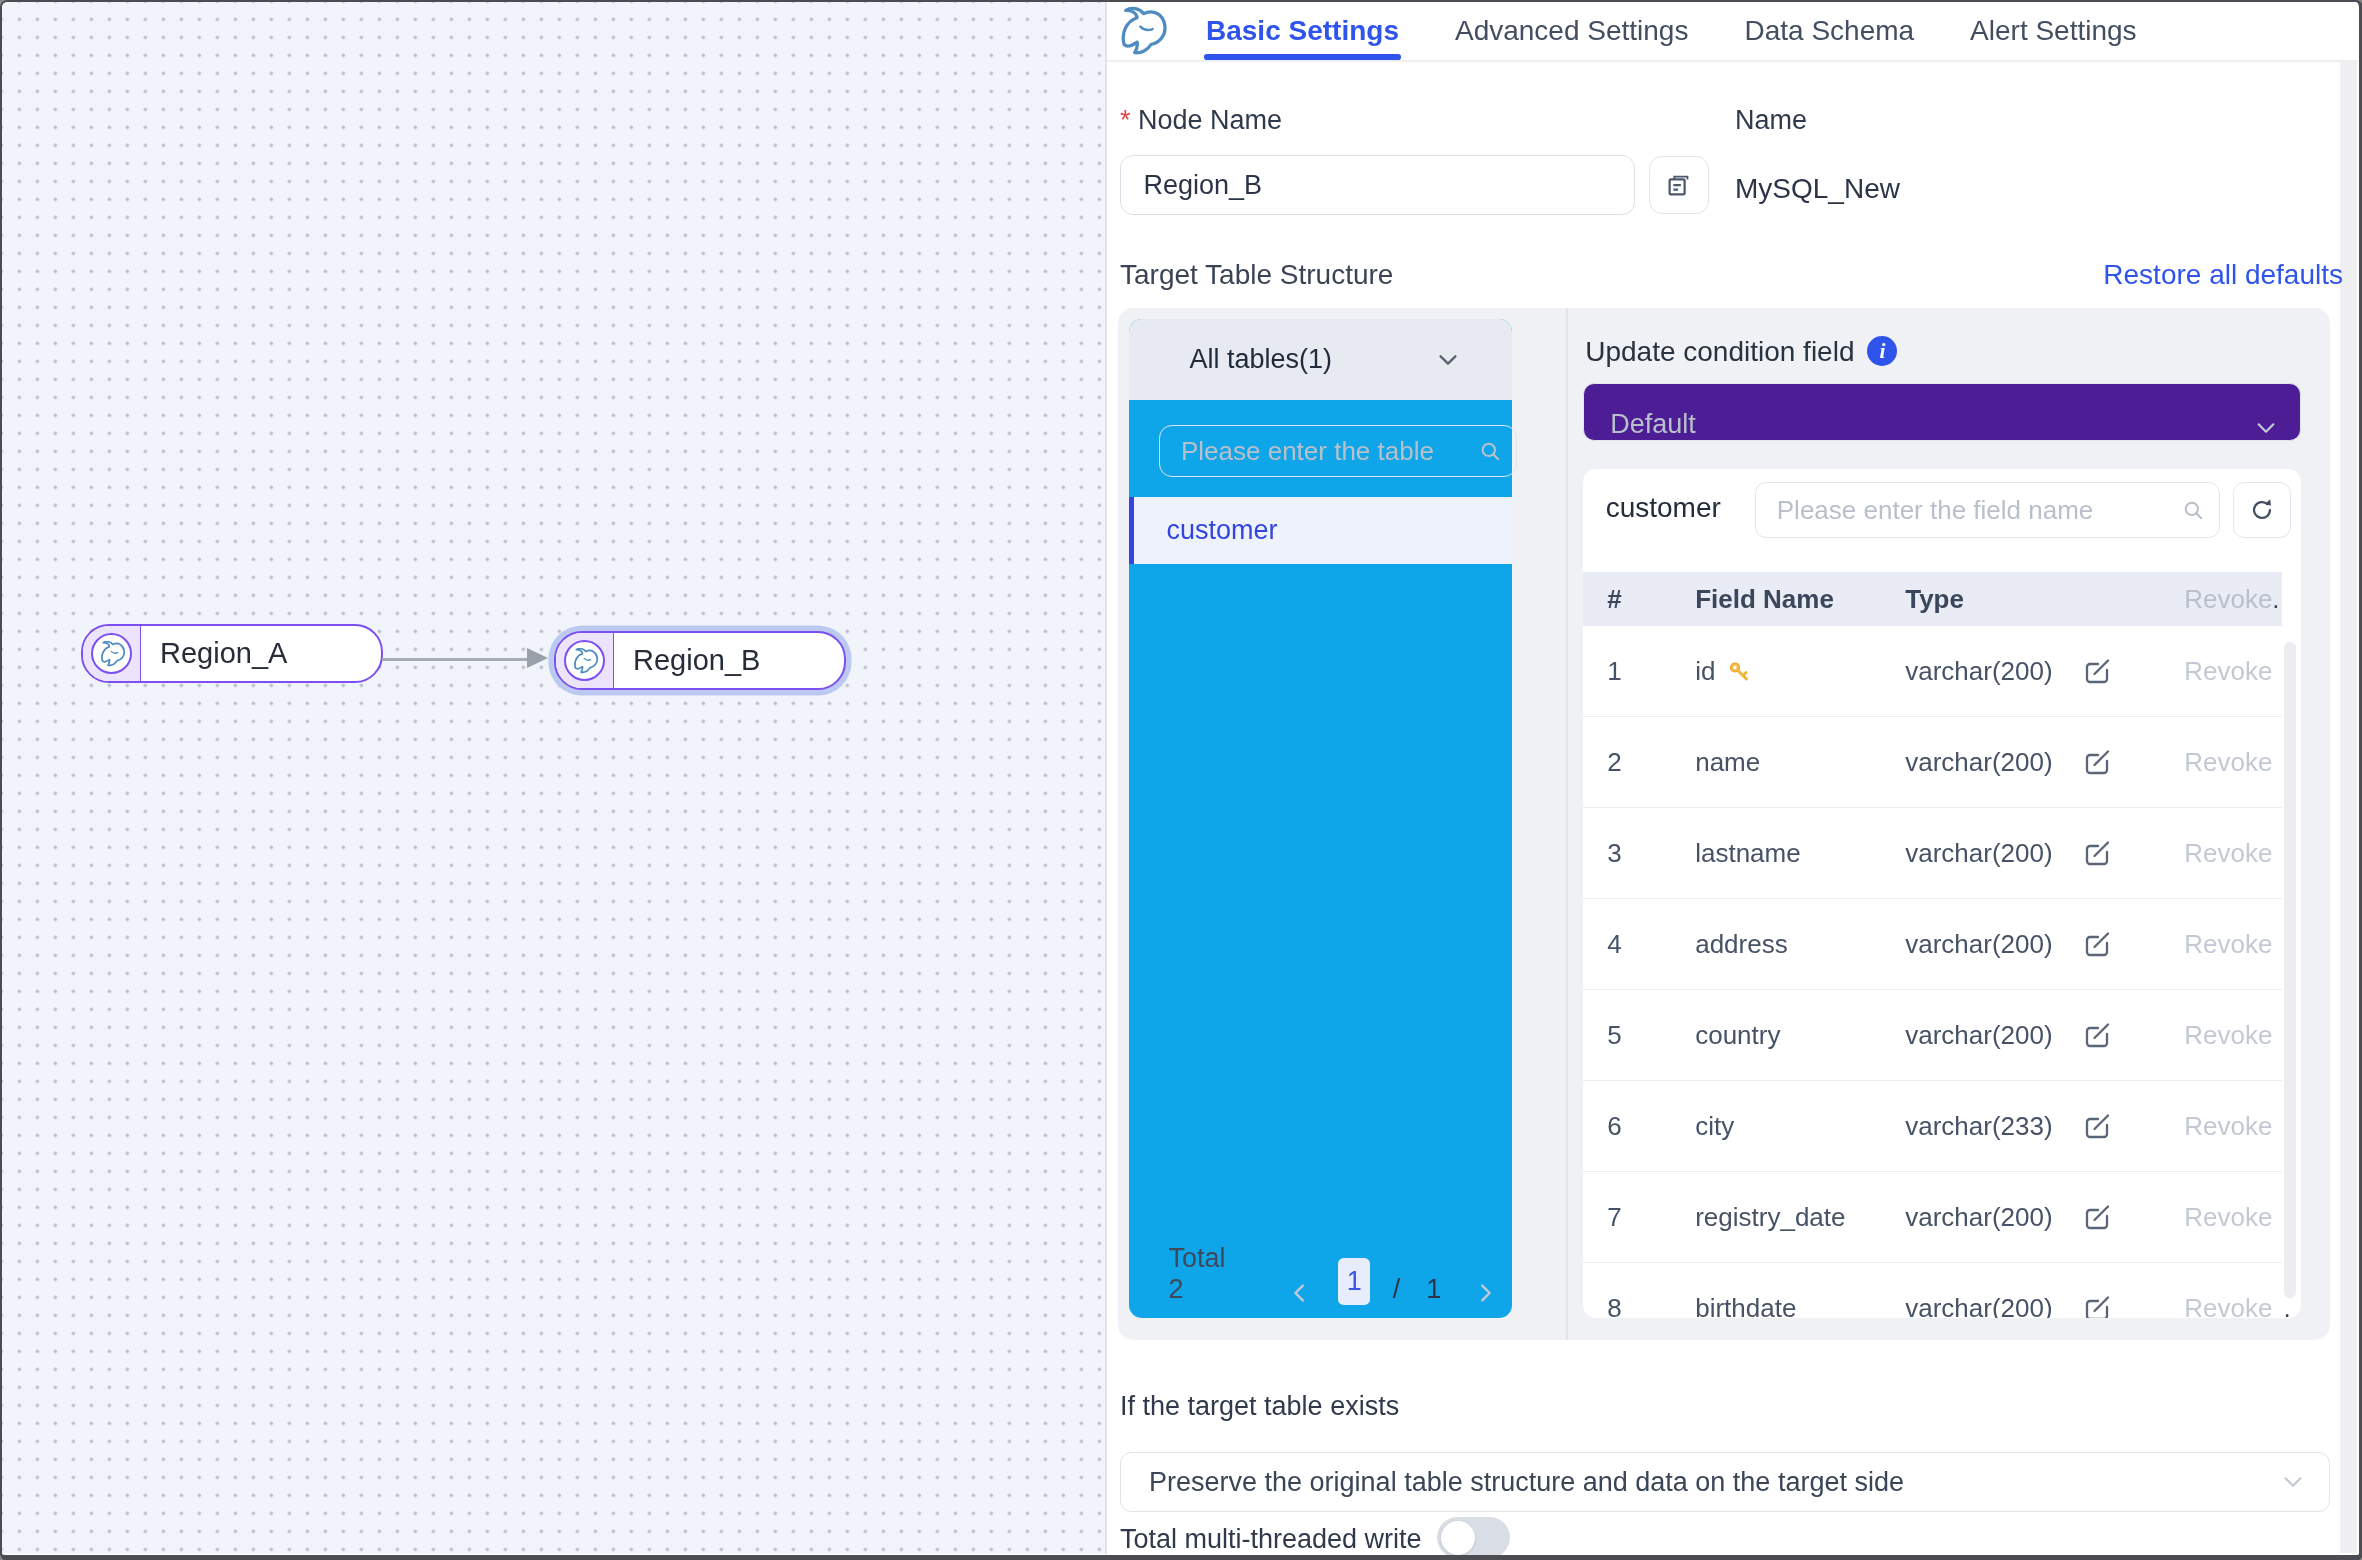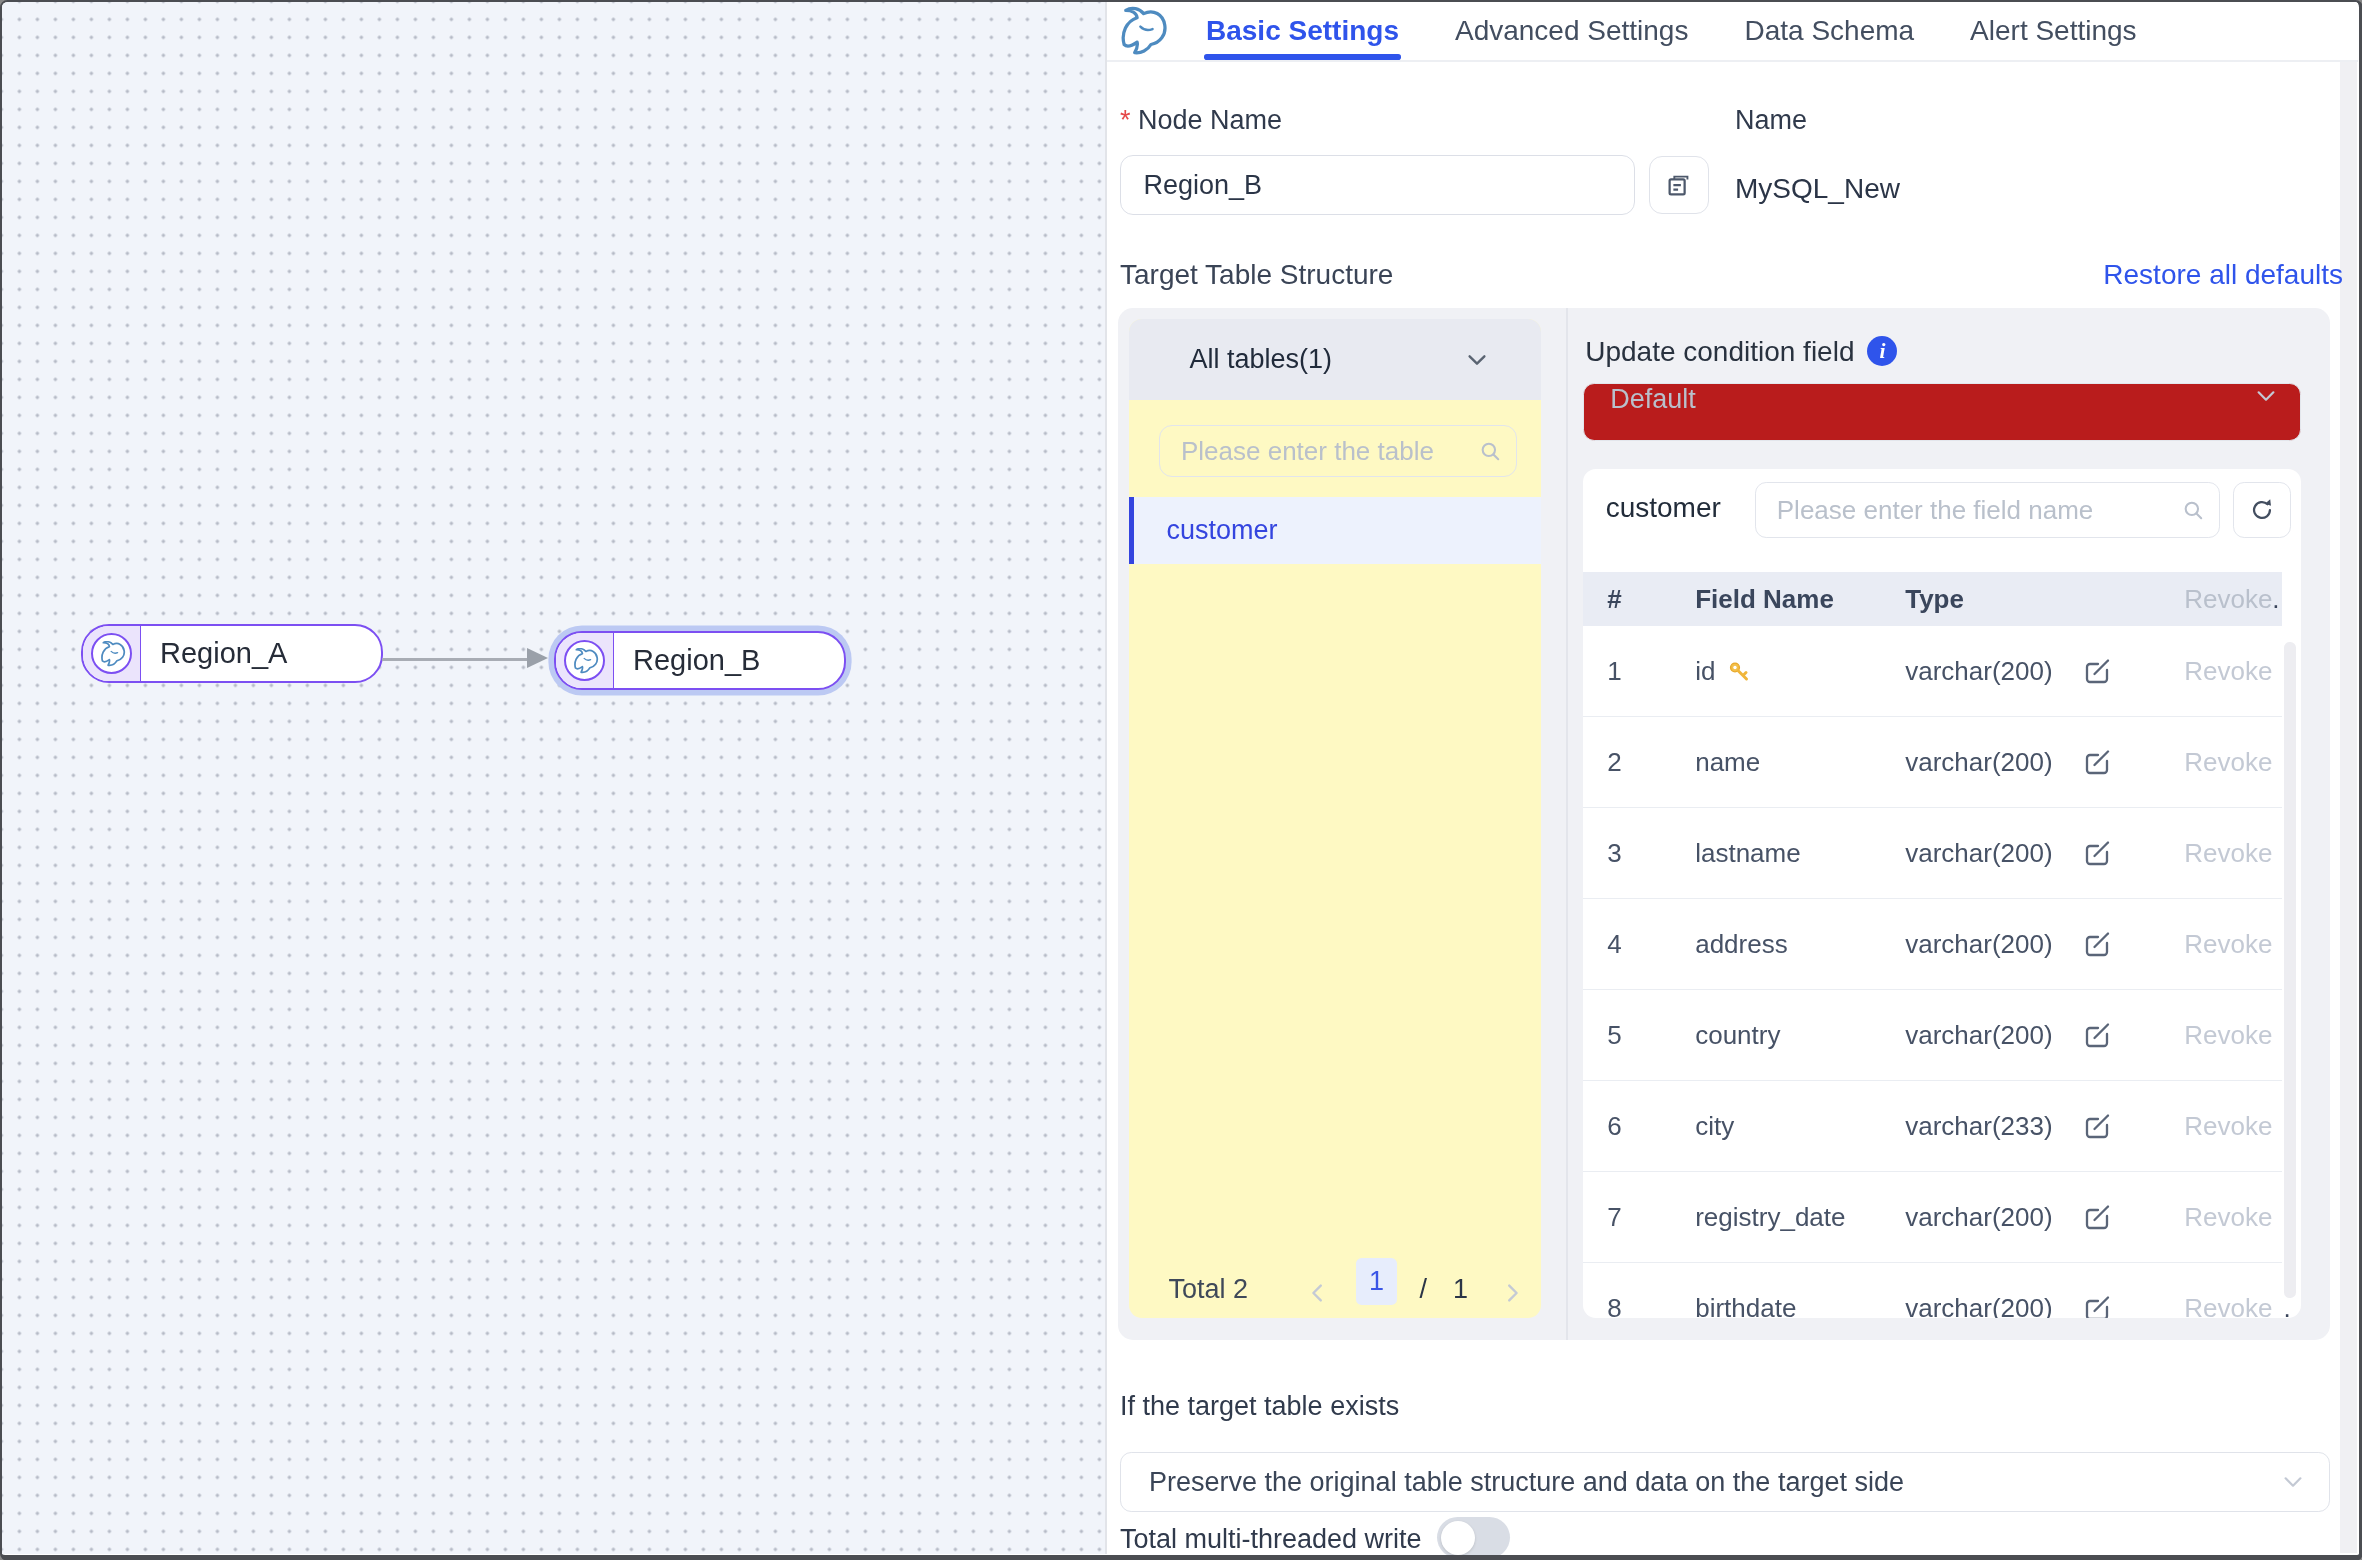--- a/index.html
+++ b/index.html
@@ -64,21 +64,21 @@
     position:absolute; left:542px; top:154px; width:60px; height:58px; border:1.9px solid #e0e3ea;
     border-radius:13px; background:#fff; display:flex; align-items:center; justify-content:center; cursor:pointer;
   }
   .sec-title { position:absolute; left:13px; top:257px; font-size:28px; color:#3a4456; }
   .restore-link { position:absolute; right:15px; top:257px; font-size:28px; color:#2f54eb; cursor:pointer; }
 
   .gray-panel { position:absolute; left:11.2px; top:306px; width:1212px; height:1032px; background:#f0f1f5; border-radius:15px; }
   .gp-divider { position:absolute; left:448px; top:0; width:1.9px; height:100%; background:#e3e5eb; }
 
   
-  .tables-card { position:absolute; left:11.2px; top:11.2px; width:412px; height:999px; background:#fef9c3; border-radius:13px; }
+  .tables-card { position:absolute; left:11.2px; top:11.2px; width:383px; height:999px; background:#0ea5e9; border-radius:13px; }
   .tables-head {
     position:absolute; left:0; top:0; width:100%; height:81px; background:#e8eaf1; border-radius:13px 13px 0 0;
     display:flex; align-items:center; padding:0 52px 0 60px; cursor:pointer;
   }
   .tables-head-label { font-size:27px; color:#212b3b; flex:1; }
   .tbl-search { position:absolute; left:30px; top:106px; width:358px; height:52px; border:1.9px solid #e2e5ec; border-radius:13px; display:flex; align-items:center; }
   .tbl-search input, .fld-search input {
     border:none; outline:none; background:transparent; flex:1; font-size:26px; color:#2b3547;
     font-family:"Liberation Sans", sans-serif; padding:0 9.4px 0 20.6px; min-width:0;
   }
@@ -99,22 +99,22 @@
 
   
   .upd-label-row { position:absolute; left:467px; top:28px; display:flex; align-items:flex-start; gap:13px; }
   .upd-label { font-size:28px; color:#29323f; font-weight:500; }
   .info-icon {
     width:30px; height:30px; border-radius:50%; background:#2f54eb; color:#fff;
     font-family:"Liberation Serif", serif; font-style:italic; font-weight:bold; font-size:21.5px;
     display:flex; align-items:center; justify-content:center;
   }
   .cond-select {
-    position:absolute; left:465px; top:75px; width:718px; height:58px; background:#b91c1c;
-    border:1.9px solid #e3e6ec; border-radius:11.2px; display:flex; align-items:flex-start; padding:0 22.5px 0 26px; cursor:pointer;
+    position:absolute; left:465px; top:75px; width:718px; height:58px; background:#4c1d95;
+    border:1.9px solid #e3e6ec; border-radius:11.2px; display:flex; align-items:flex-end; padding:0 22.5px 0 26px; cursor:pointer;
   }
   .cond-placeholder { flex:1; font-size:27px; color:#b9c0cb; }
 
   .fields-card { position:absolute; left:465px; top:161px; width:718px; height:849px; background:#fff; border-radius:13px; overflow:hidden; }
   .fields-head { position:absolute; left:0; top:0; width:100%; height:84px; }
   .fld-table-name { position:absolute; left:22.5px; top:22.5px; font-size:28px; color:#222c3a; }
   .fld-search { position:absolute; left:172px; top:13px; width:465px; height:56px; border:1.9px solid #e2e5ec; border-radius:11.2px; display:flex; align-items:center; }
   .refresh-btn {
     position:absolute; left:650px; top:13px; width:58px; height:56px; border:1.9px solid #e2e5ec; border-radius:11.2px;
     display:flex; align-items:center; justify-content:center; cursor:pointer; background:#fff;

